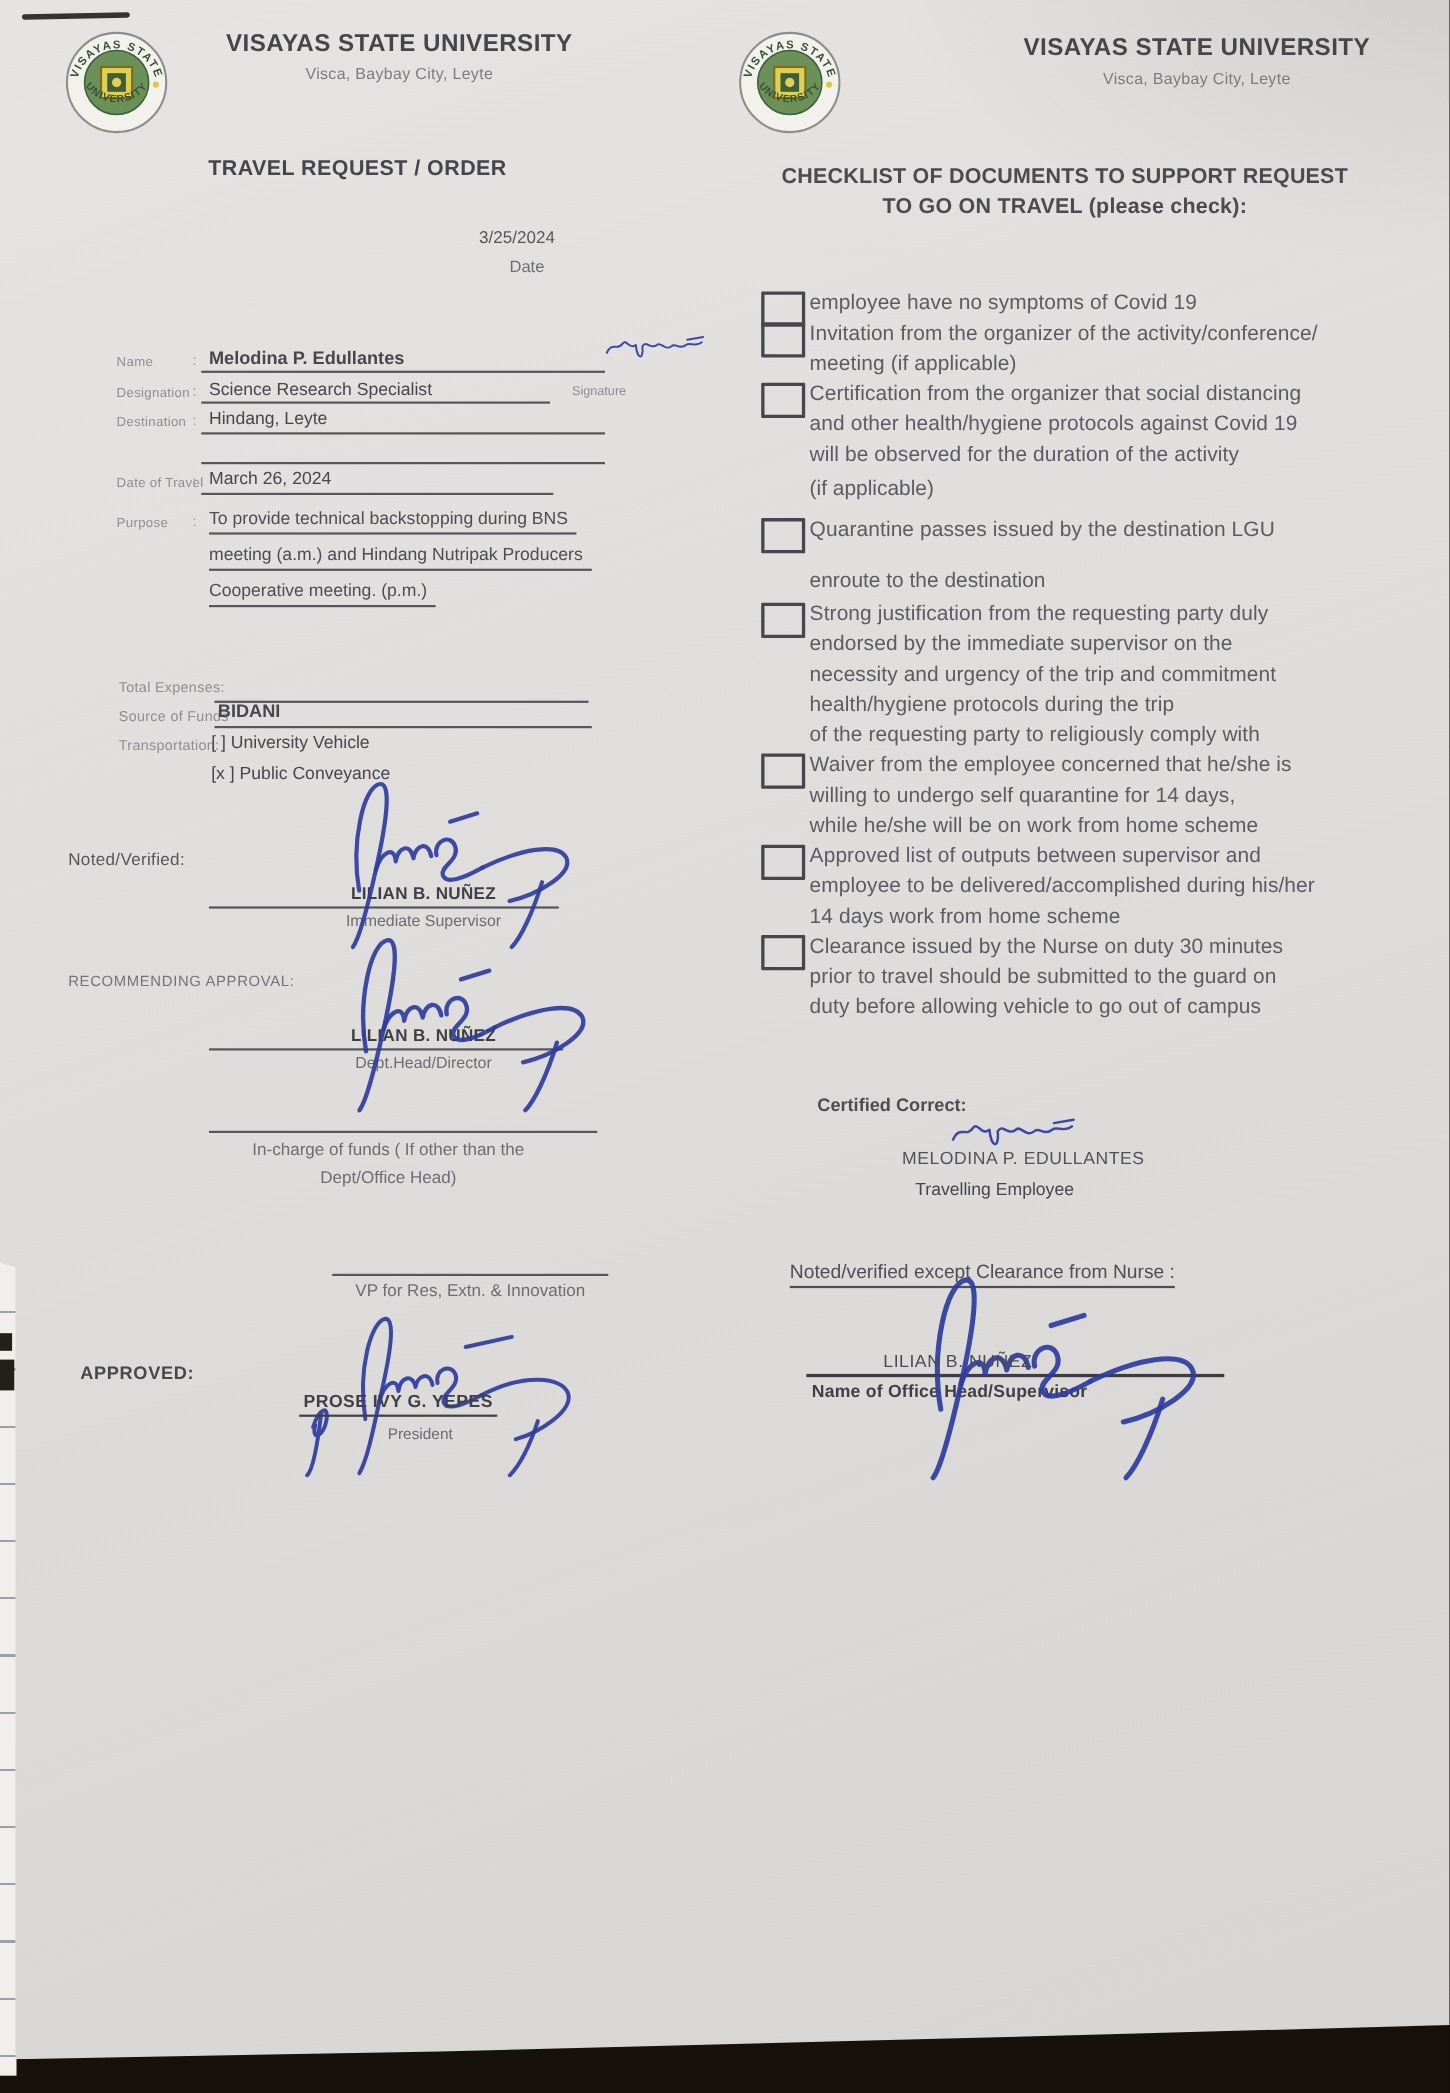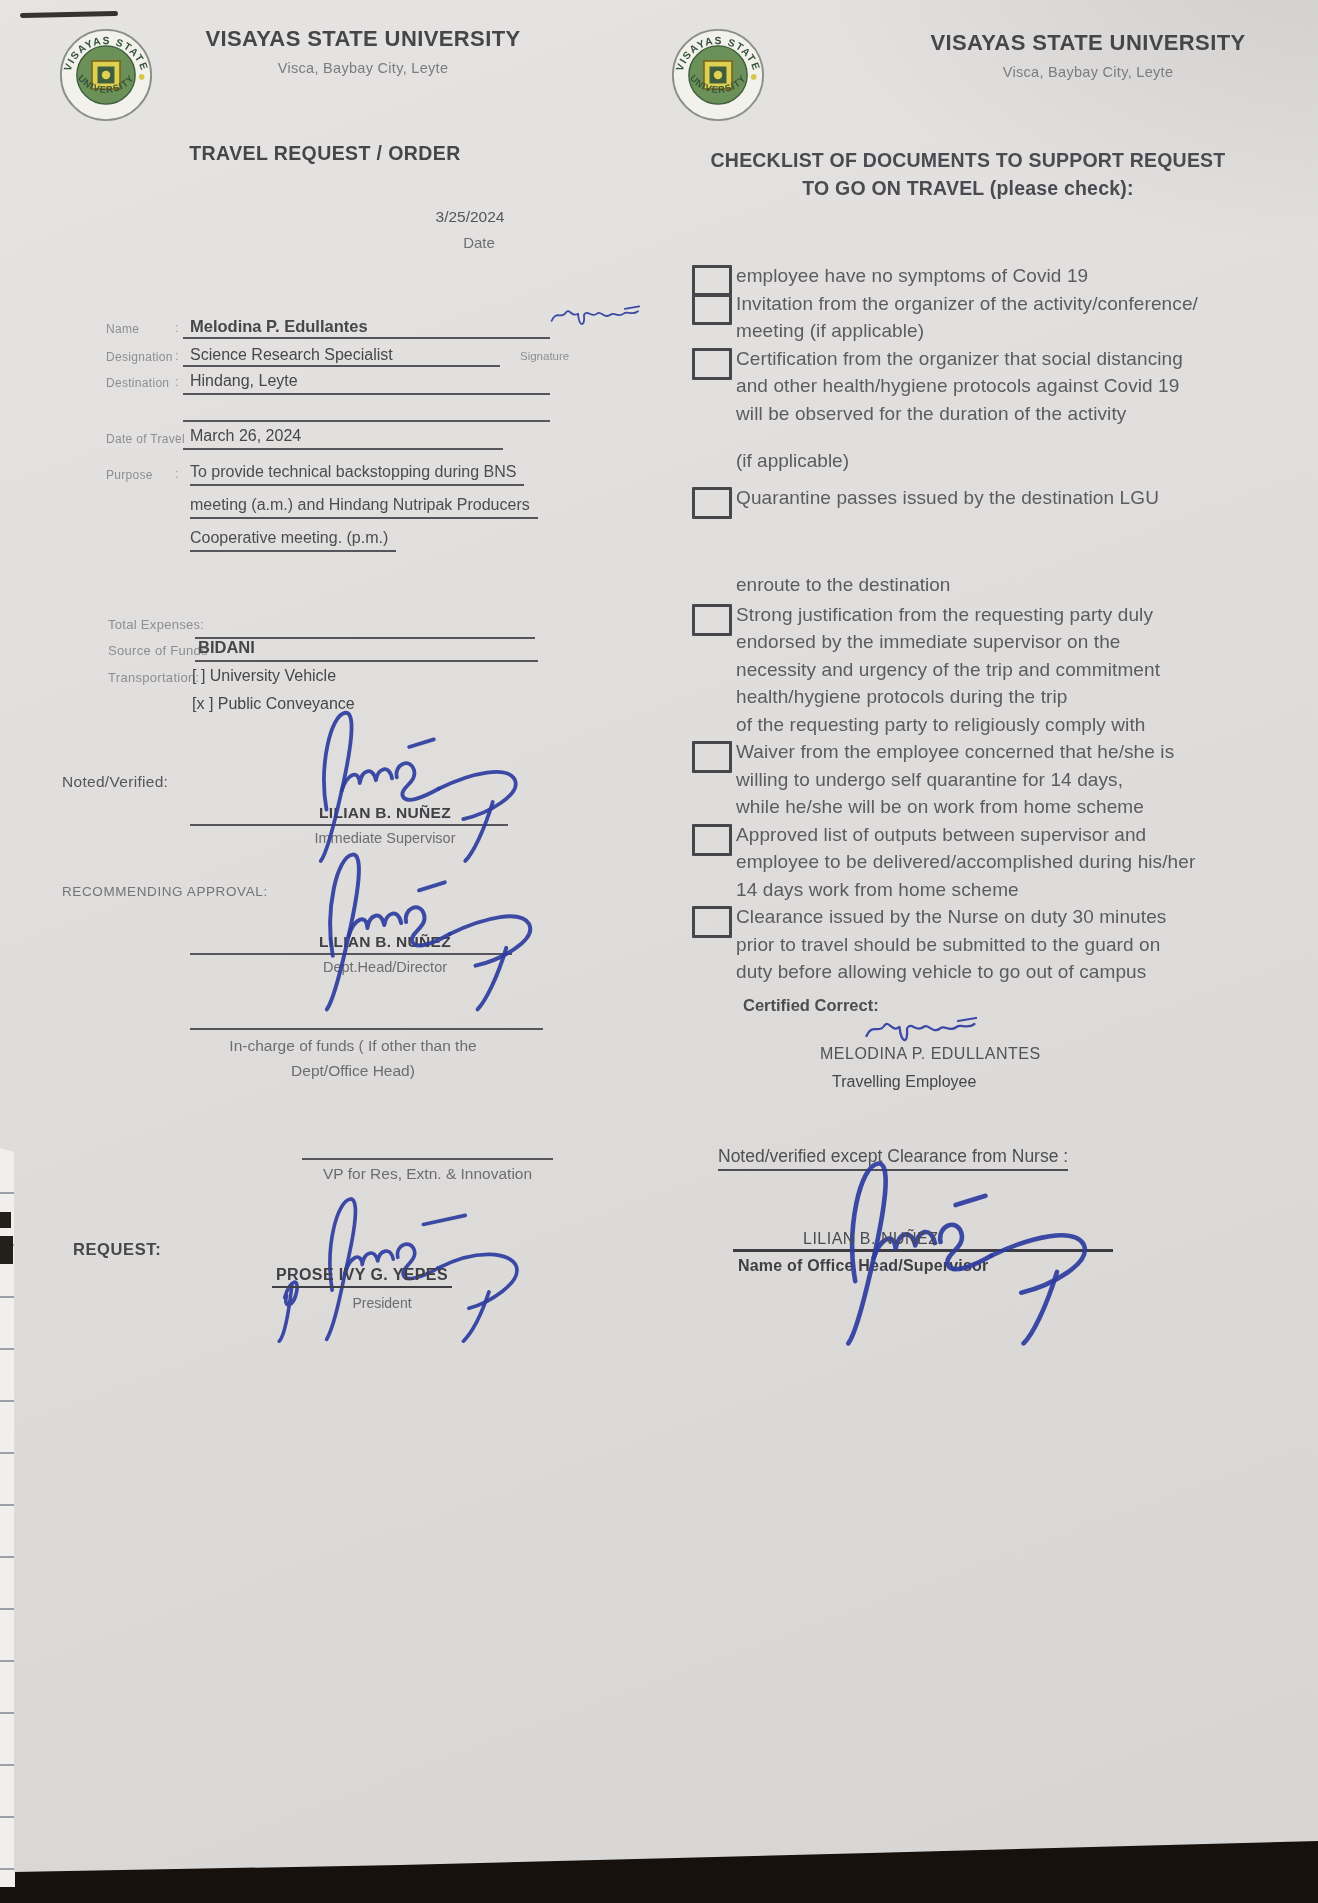--- a/index.html
+++ b/index.html
@@ -154,21 +154,21 @@
   <div class="uline" style="left:190px;top:953px;width:322px"></div>
   <div class="abs center sig-title" style="left:210px;top:959px;width:350px">Dept.Head/Director</div>
 
   <div class="uline" style="left:190px;top:1028px;width:353px"></div>
   <div class="abs center sig-title" style="left:178px;top:1037px;width:350px;font-size:15.5px">In-charge of  funds ( If other than the</div>
   <div class="abs center sig-title" style="left:178px;top:1062px;width:350px;font-size:15.5px">Dept/Office Head)</div>
 
   <div class="uline" style="left:302px;top:1158px;width:251px"></div>
   <div class="abs sig-title nowrap" style="left:323px;top:1165px;font-size:15.5px">VP for Res, Extn. &amp; Innovation</div>
 
-  <div class="abs approved" style="left:73px;top:1240px">REQUEST:</div>
+  <div class="abs approved" style="left:73px;top:1240px">APPROVED:</div>
   <div class="abs nowrap" style="left:272px;top:1266px;z-index:6"><span class="pres-name">PROSE IVY G. YEPES</span></div>
   <div class="abs center sig-title" style="left:292px;top:1295px;width:180px;font-size:14px">President</div>
 
   <svg class="seal" style="left:670px;top:28px;width:96px;height:94px" viewBox="0 0 100 100">
     <circle cx="50" cy="50" r="48" fill="#f2f1ec" stroke="#8a8f88" stroke-width="2"></circle>
     <circle cx="50" cy="50" r="31" fill="#6b9159" stroke="#3e5e3e" stroke-width="1.5"></circle>
     <rect x="35" y="35" width="30" height="30" fill="#e0d052" stroke="#7a6d20" stroke-width="2"></rect>
     <rect x="41" y="41" width="18" height="18" fill="#3e5e3e"></rect>
     <circle cx="50" cy="50" r="4.5" fill="#e0d052"></circle>
     <circle cx="88" cy="52" r="3" fill="#d8c84a"></circle>
@@ -197,26 +197,26 @@
       <span class="chk-box"></span>
       <div class="chk-line">Invitation from the organizer of the activity/conference/</div>
       <div class="chk-line">meeting (if applicable)</div>
     </div>
     <div class="chk-item">
       <span class="chk-box"></span>
       <div class="chk-line">Certification from the organizer that social distancing</div>
       <div class="chk-line">and other health/hygiene protocols against Covid 19</div>
       <div class="chk-line">will be observed for the duration of the activity</div>
     </div>
-    <div class="chk-note" style="margin-top:20px">(if applicable)</div>
+    <div class="chk-note" style="margin-top:4px">(if applicable)</div>
     <div class="chk-item" style="margin-top:9px">
       <span class="chk-box"></span>
       <div class="chk-line">Quarantine passes issued by the destination LGU</div>
     </div>
-    <div class="chk-note" style="margin-top:60px">enroute to the destination</div>
+    <div class="chk-note" style="margin-top:20px">enroute to the destination</div>
     <div class="chk-item" style="margin-top:2px">
       <span class="chk-box"></span>
       <div class="chk-line">Strong justification from the requesting party duly</div>
       <div class="chk-line">endorsed by the immediate supervisor on the</div>
       <div class="chk-line">necessity and urgency of the trip and commitment</div>
       <div class="chk-line">health/hygiene protocols during the trip</div>
       <div class="chk-line">of the requesting party to religiously comply with</div>
     </div>
     <div class="chk-item">
       <span class="chk-box"></span>

